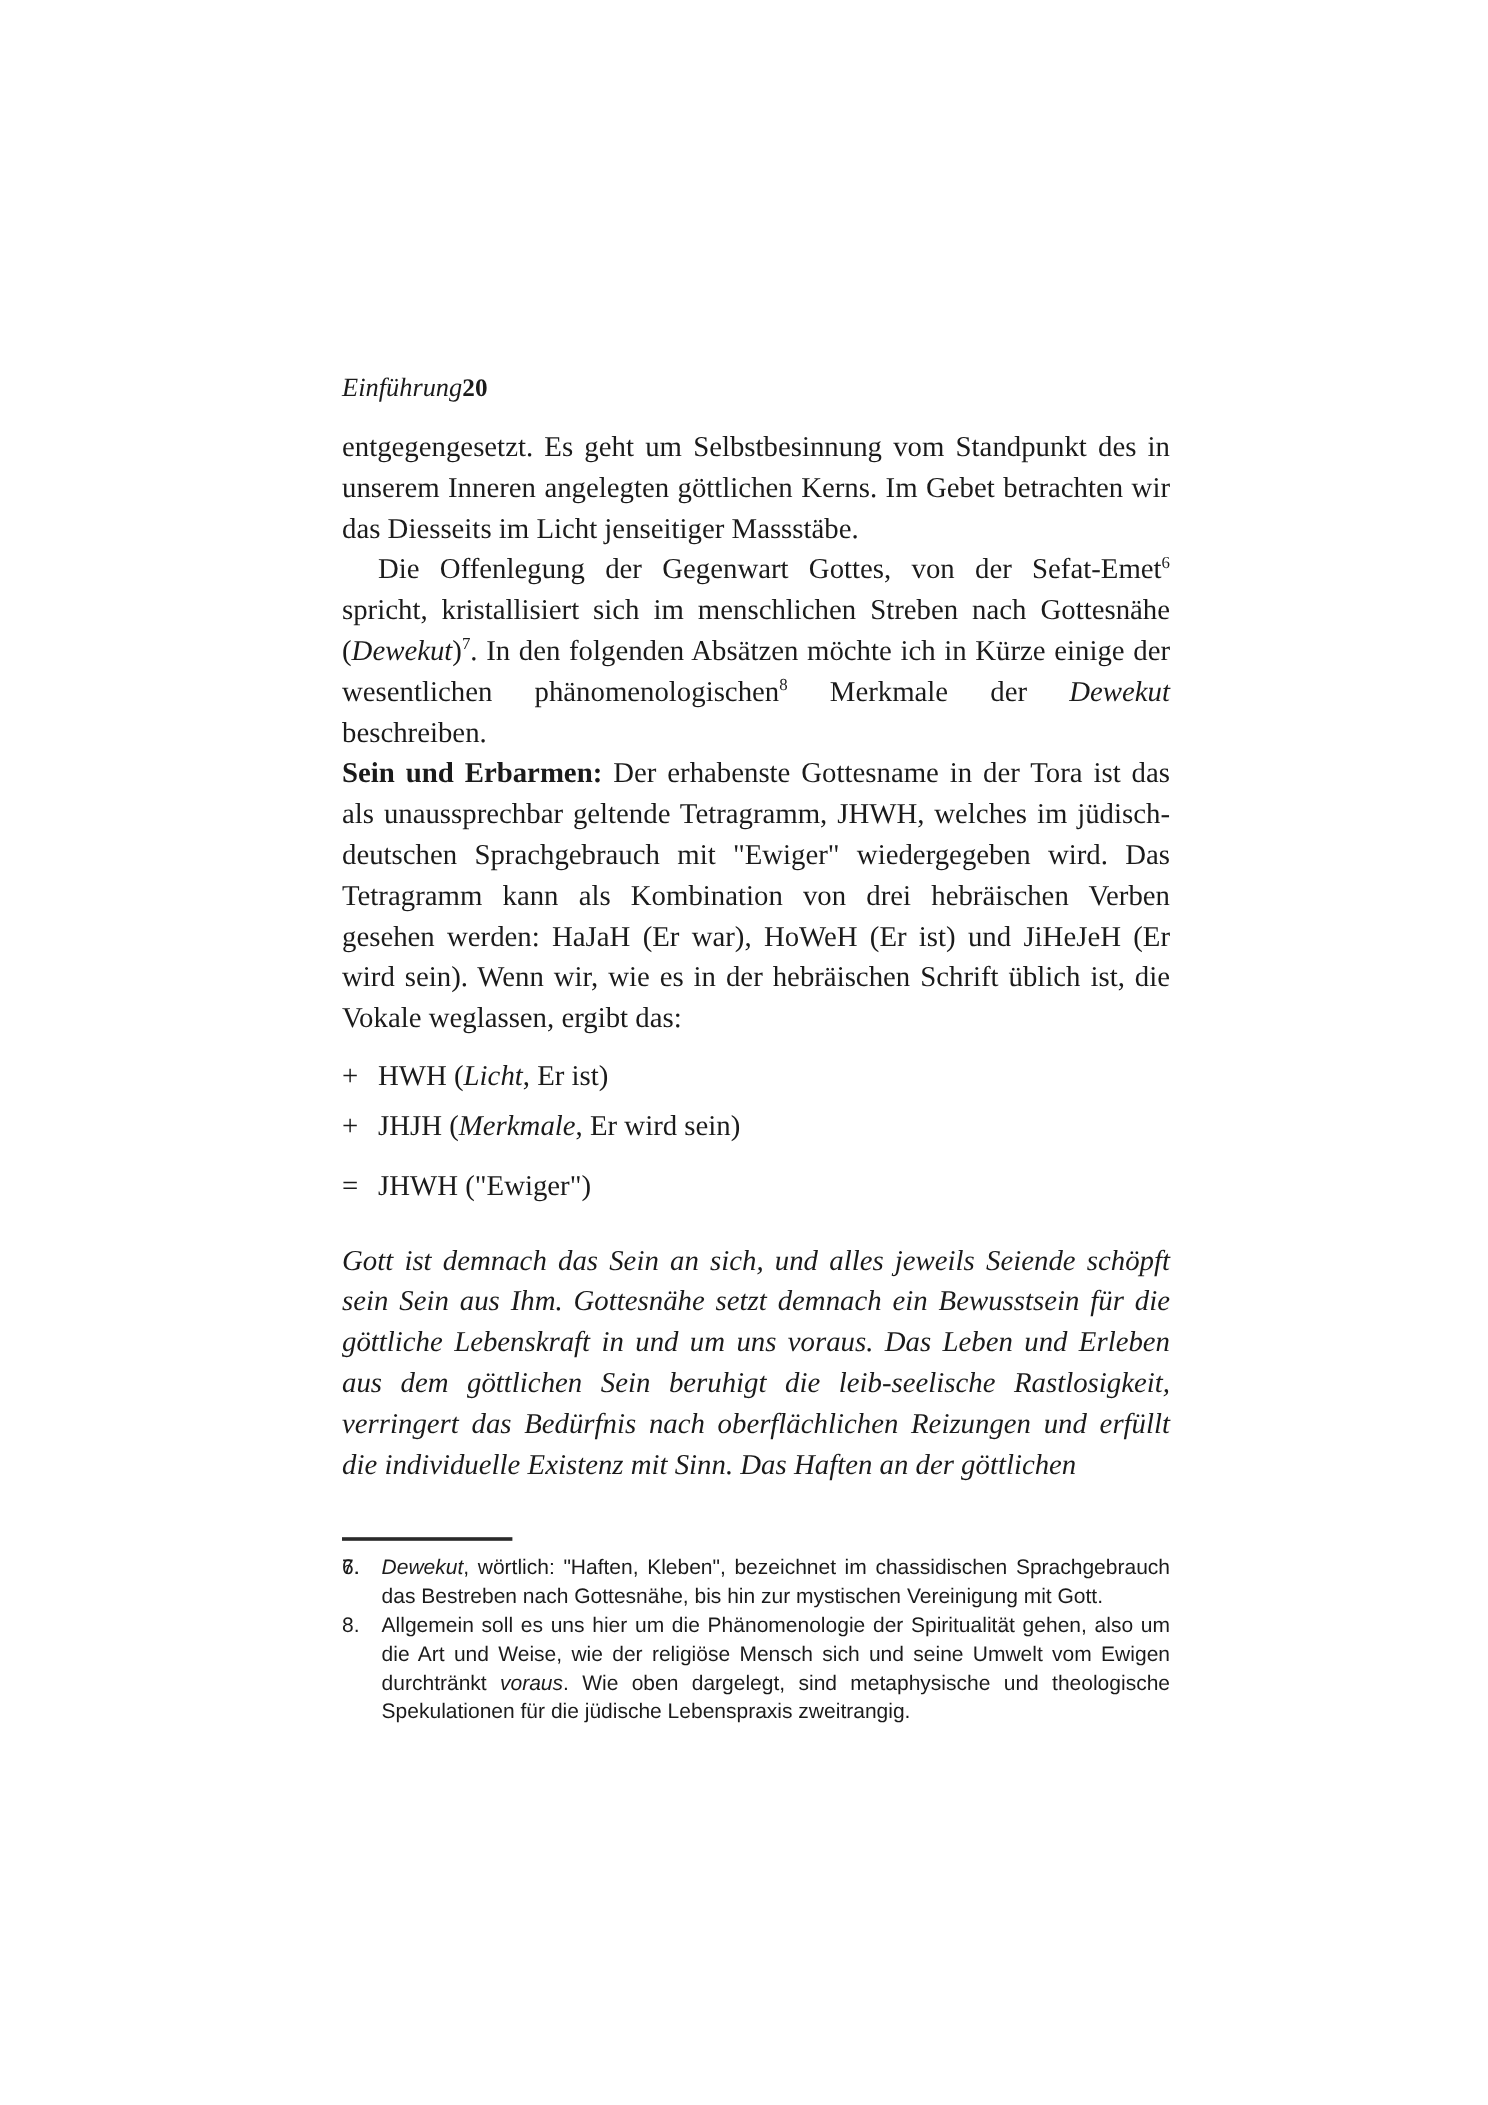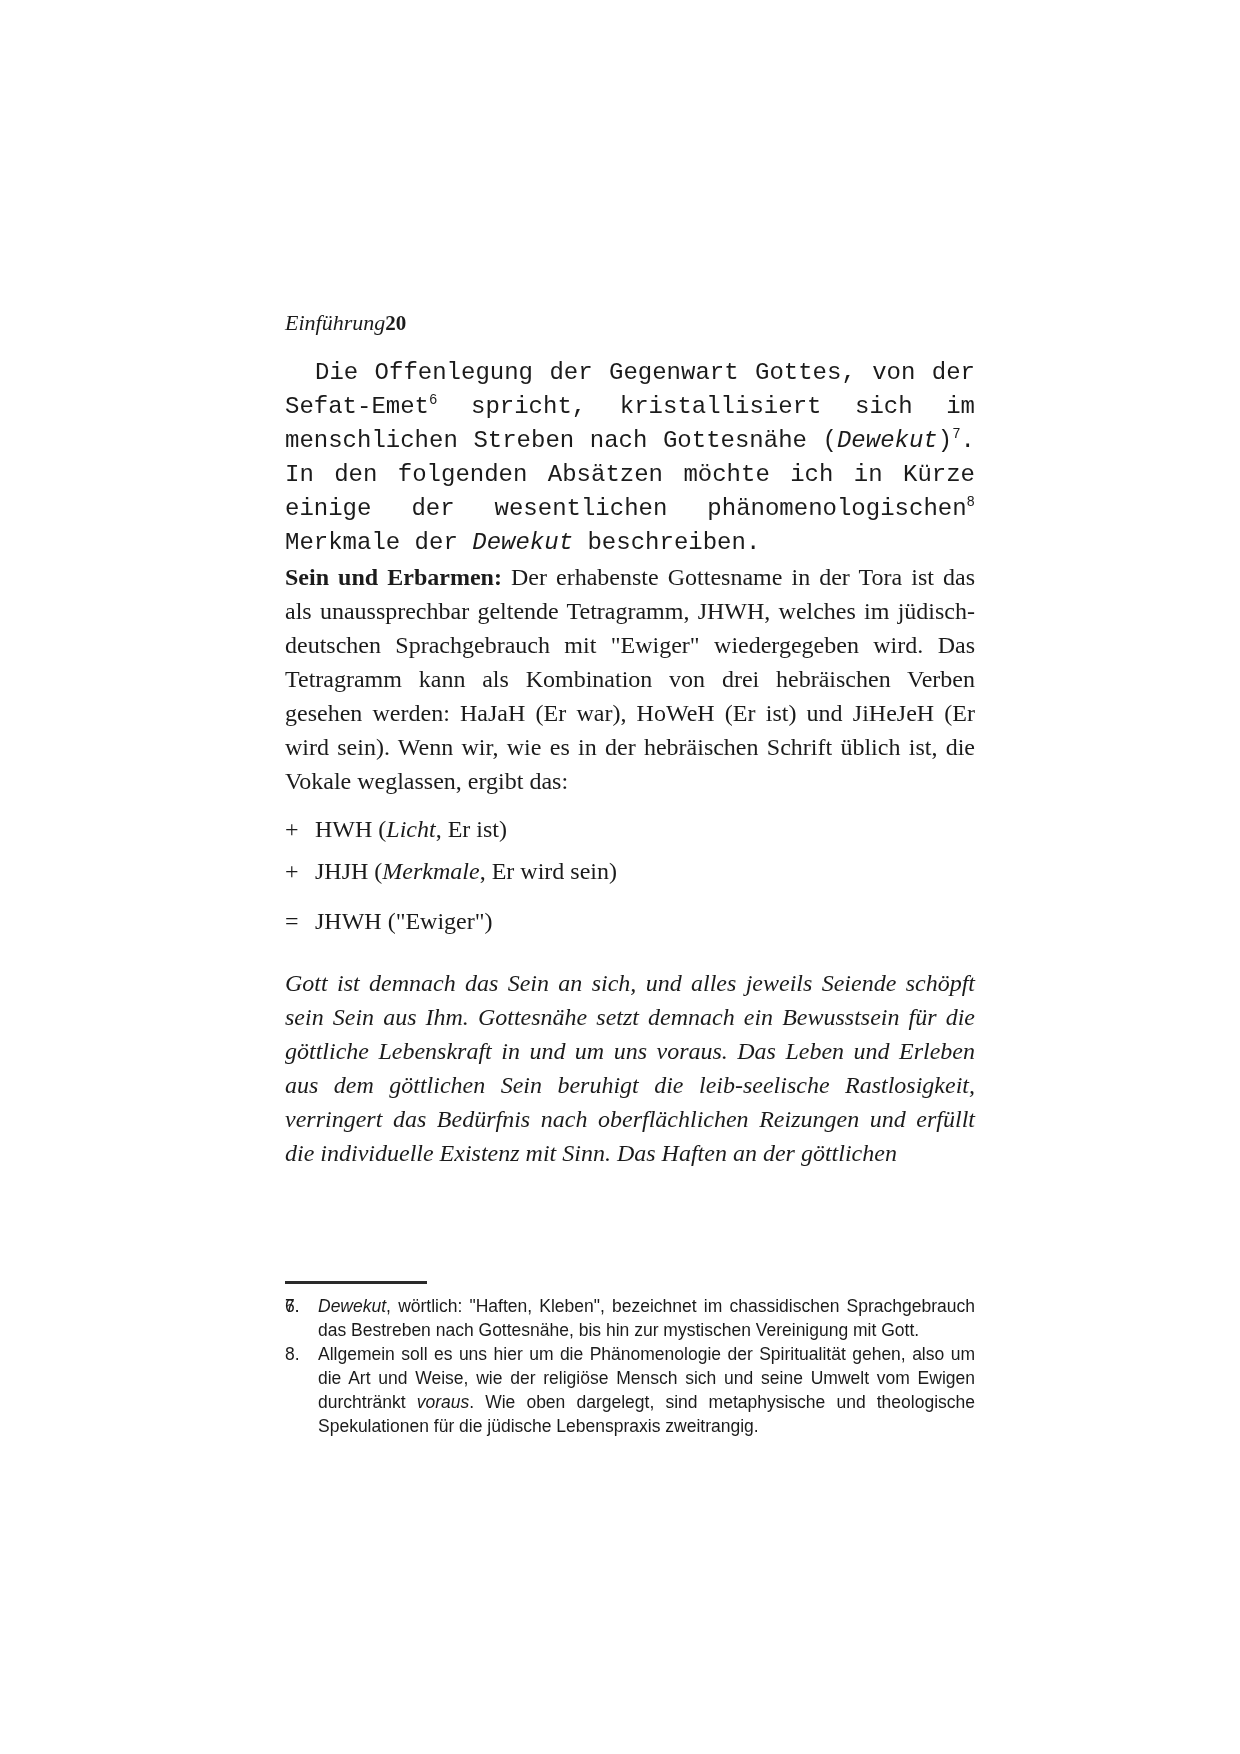--- a/index.html
+++ b/index.html
@@ -32,21 +32,21 @@
     width: 690px;
     top: 356px;
   }
   .body-col p {
     margin: 0;
     font-size: 24px;
     line-height: 34px;
     text-align: justify;
     text-justify: inter-word;
   }
-  p.indent { text-indent: 30px; font-family: Liberation Mono, monospace; }
+  p.indent { text-indent: 30px; }
   .bold { font-weight: bold; }
   .it { font-style: italic; }
   sup.fnref {
     font-size: 14px;
     line-height: 0;
     vertical-align: super;
   }
 
   .formula {
     margin: 10px 0 0 0;
@@ -99,20 +99,21 @@
 
 <div class="page">
 
   <div class="running-header">
     <span class="header-title">Einführung</span>
     <span class="page-number">20</span>
   </div>
 
   <div class="body-col">
 
+    <p><span>entgegengesetzt. Es geht um Selbstbesinnung vom Standpunkt des in unserem Inneren angelegten göttlichen Kerns. Im Gebet betrachten wir das Diesseits im Licht jenseitiger Massstäbe.</span></p>
 
     <p class="indent"><span>Die Offenlegung der Gegenwart Gottes, von der Sefat-Emet</span><sup class="fnref">6</sup><span> spricht, kristallisiert sich im menschlichen Streben nach Gottesnähe (</span><span class="it">Dewekut</span><span>)</span><sup class="fnref">7</sup><span>. In den folgenden Absätzen möchte ich in Kürze einige der wesentlichen phänomenologischen</span><sup class="fnref">8</sup><span> Merkmale der </span><span class="it">Dewekut</span><span> beschreiben.</span></p>
 
     <p><span class="bold">Sein und Erbarmen:</span><span> Der erhabenste Gottesname in der Tora ist das als unaussprechbar geltende Tetragramm, JHWH, welches im jüdisch-deutschen Sprachgebrauch mit "Ewiger" wiedergegeben wird. Das Tetragramm kann als Kombination von drei hebräischen Verben gesehen werden: HaJaH (Er war), HoWeH (Er ist) und JiHeJeH (Er wird sein). Wenn wir, wie es in der hebräischen Schrift üblich ist, die Vokale weglassen, ergibt das:</span></p>
 
     <div class="formula">
       <div class="f-row">
         <span class="f-op">+</span><span>HWH (</span><span class="it">Licht</span><span>, Er ist)</span>
       </div>
       <div class="f-row">

